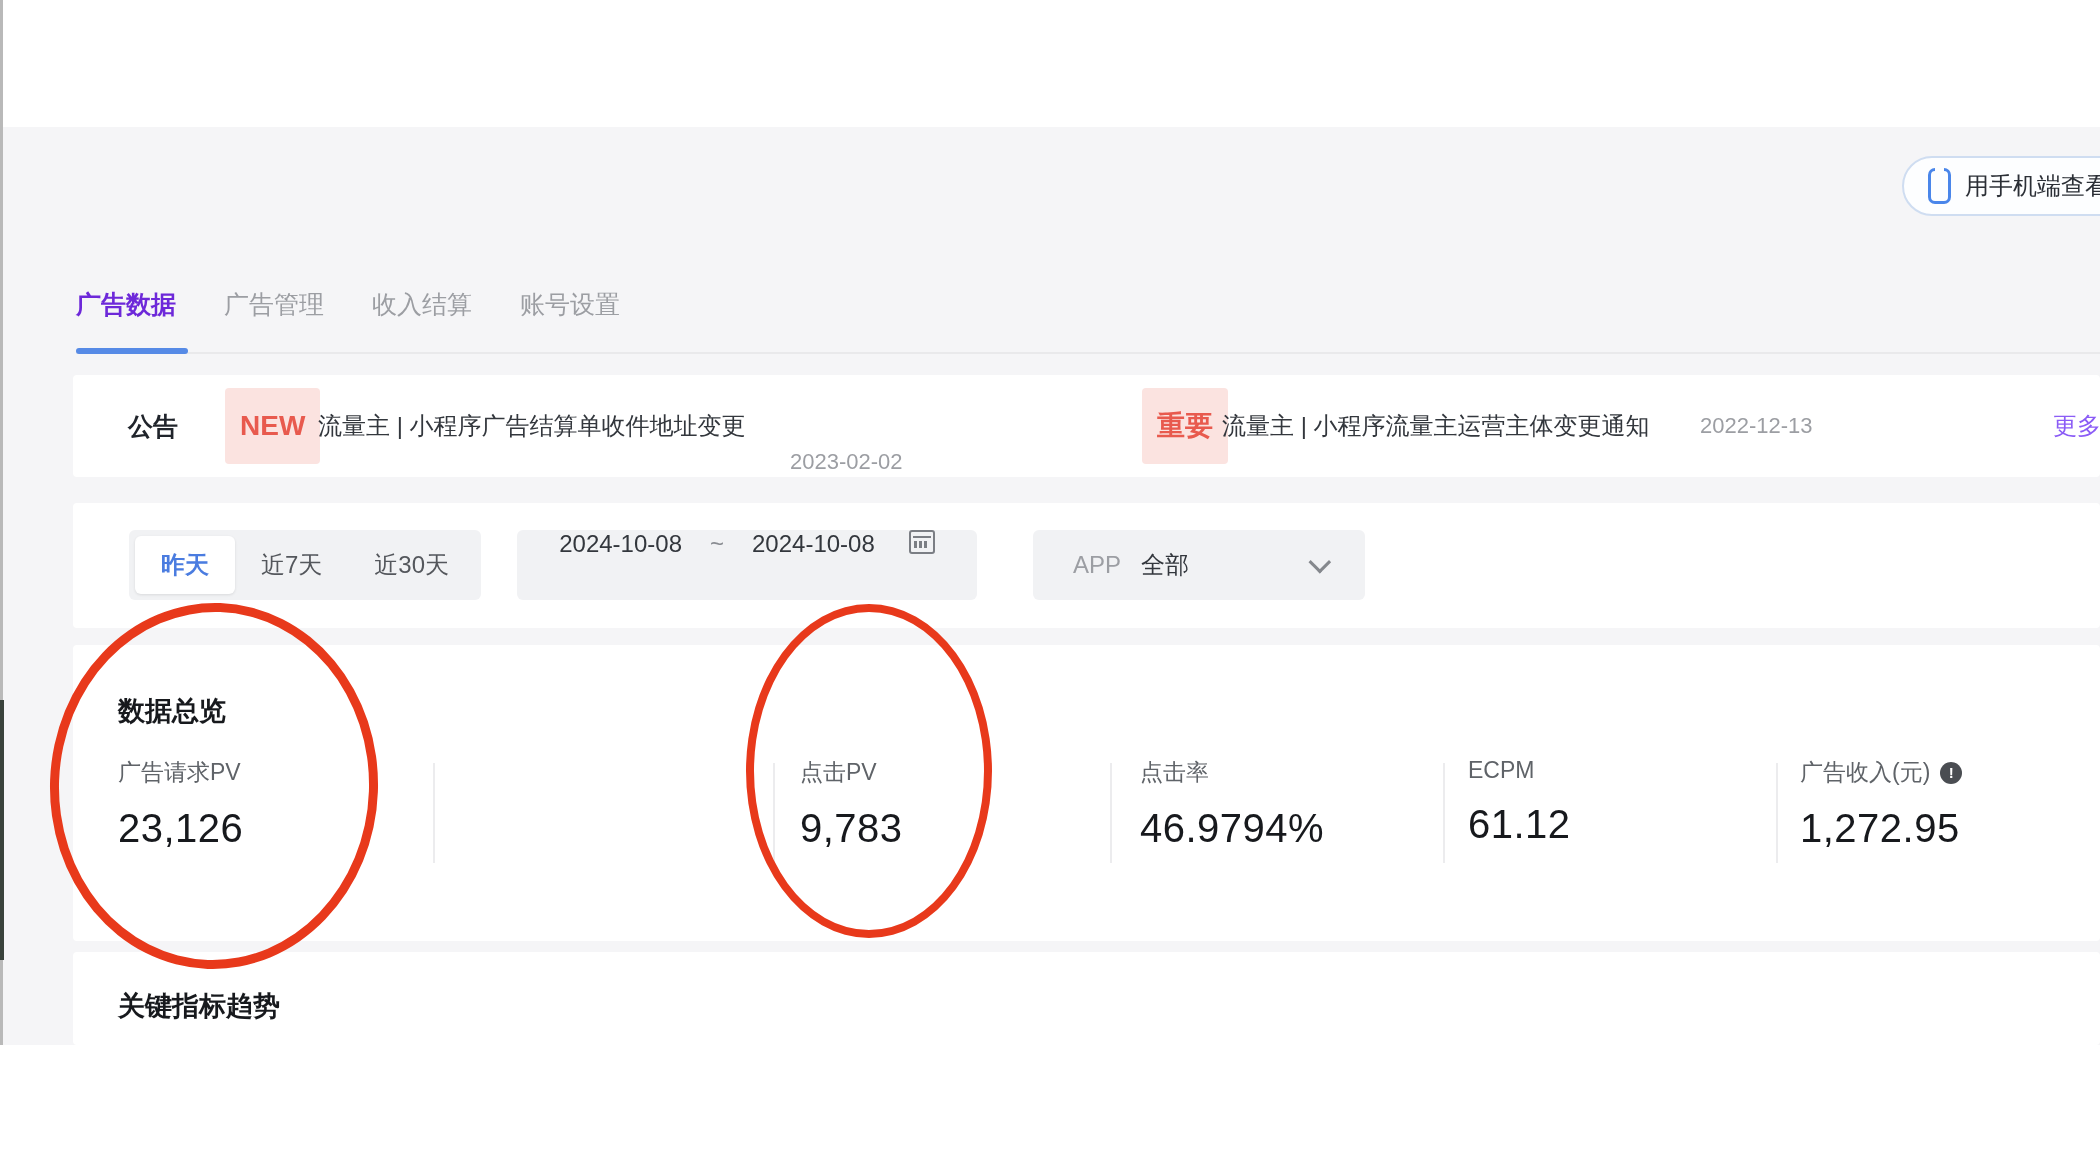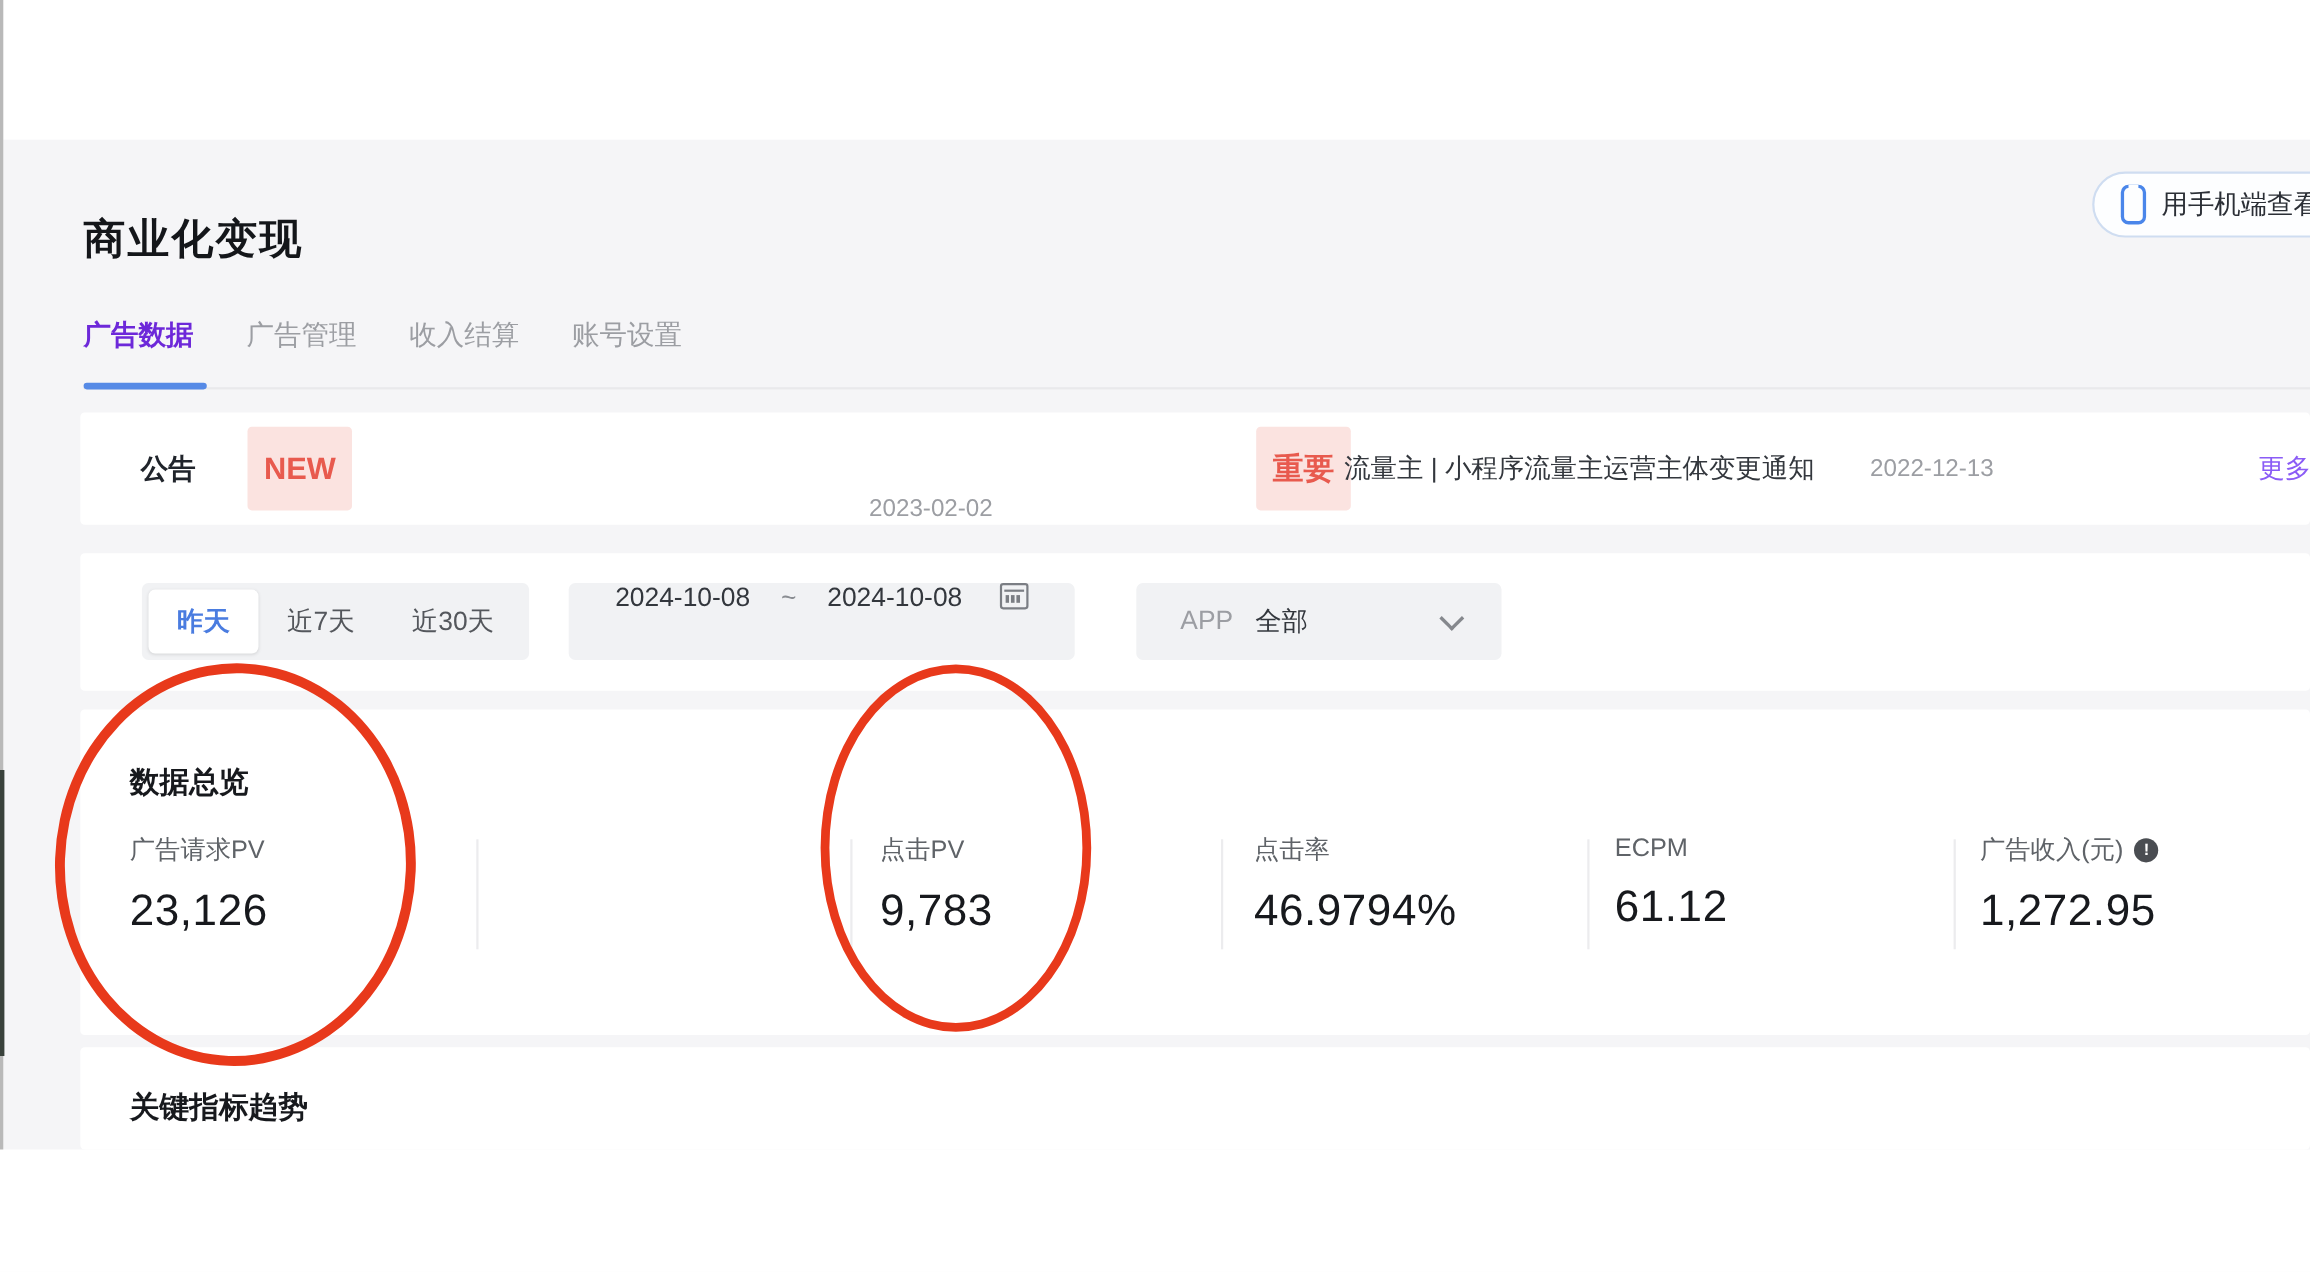--- a/index.html
+++ b/index.html
@@ -91,39 +91,39 @@
 </style>
 </head>
 <body>
 
 <div id="screen">
 
   <div class="app-bg"></div>
   <div class="edge-strip"></div>
   <div class="edge-strip-dark"></div>
 
-  <div class="page-title">商业化变现</div>
 
   <div class="mobile-btn">
     <span class="phone-icon"></span>
     <span class="lbl">用手机端查看数据</span>
   </div>
 
   <div class="tabs">
     <div class="tab active">广告数据</div>
     <div class="tab">广告管理</div>
     <div class="tab">收入结算</div>
     <div class="tab">账号设置</div>
   </div>
   <div class="tabs-divider"></div>
   <div class="tab-underline"></div>
 
   <div class="card announcement">
     <div class="ann-label">公告</div>
     <div class="badge b1">NEW</div>
+    <div class="ann-text t1">流量主 | 小程序广告结算单收件地址变更</div>
     <div class="ann-date d1">2023-02-02</div>
     <div class="badge b2">重要</div>
     <div class="ann-text t2">流量主 | 小程序流量主运营主体变更通知</div>
     <div class="ann-date d2">2022-12-13</div>
     <div class="ann-more">更多</div>
   </div>
 
   <div class="card filterbar">
     <div class="segmented">
       <div class="seg-item selected">昨天</div>

